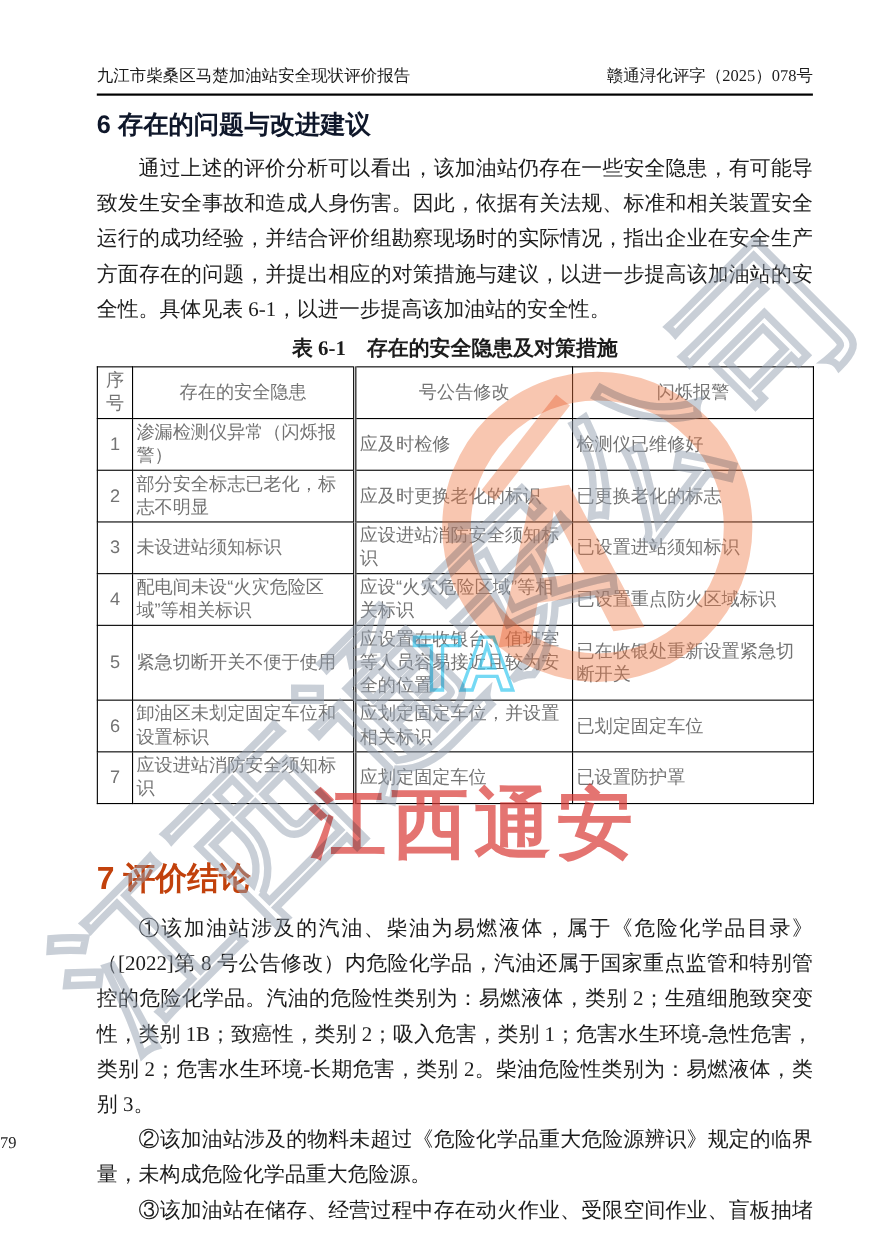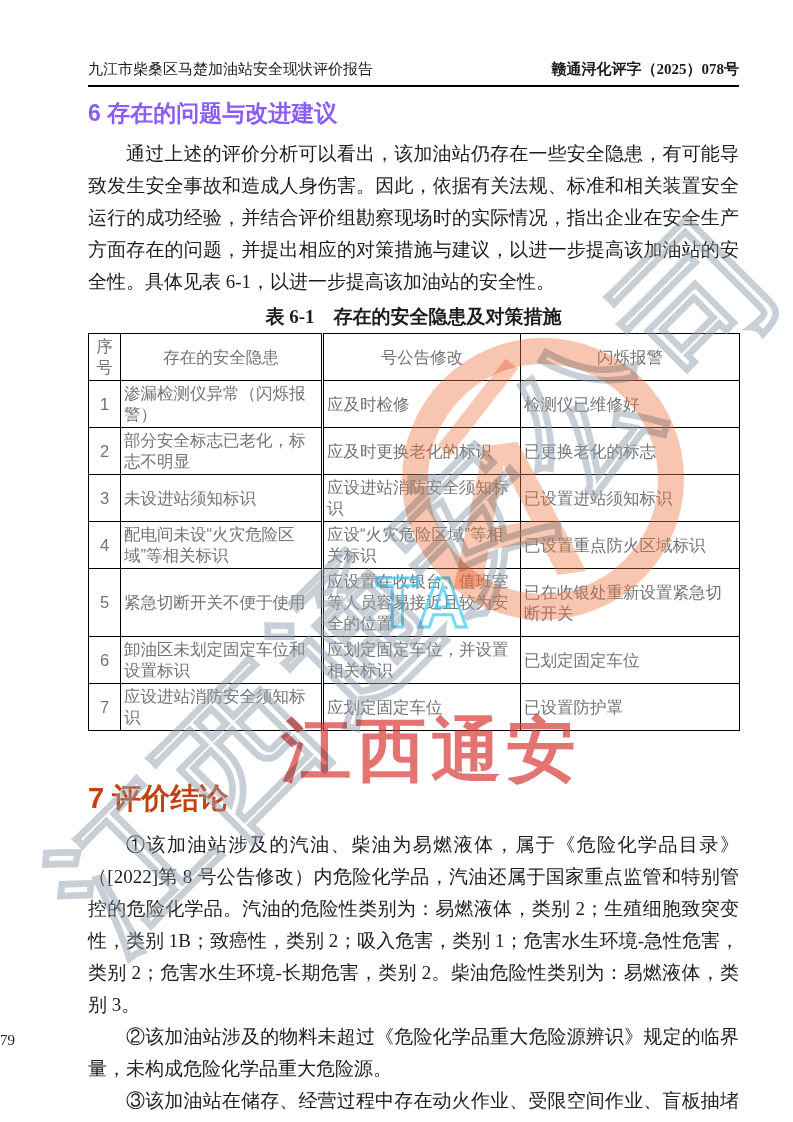--- a/index.html
+++ b/index.html
@@ -15,25 +15,25 @@
   }
   .content { position: relative; z-index: 1; padding: 60px 54px 0 88px; }
 
   .doc-header {
     display: flex; justify-content: space-between; align-items: flex-end;
     font-size: 15px; padding-bottom: 6px;
     border-bottom: 2px solid #000;
     gap: 16px;
   }
   .doc-header .left  { font-family: "Liberation Sans", "DejaVu Sans", sans-serif; }
-  .doc-header .right { font-weight: bold; }
+  .doc-header .right { font-weight: normal; }
 
   h1.sec {
     font-family: "Liberation Sans", "DejaVu Sans", sans-serif;
-    font-size: 23px; font-weight: bold; color: #8b5cf6;
+    font-size: 23px; font-weight: bold; color: #0f172a;
     margin: 11px 0 9px 0;
   }
   p.body {
     font-size: 19px; line-height: 32px;
     text-align: justify; text-indent: 2em;
   }
   .caption {
     text-align: center; font-weight: bold; font-size: 19px;
     margin: 6px 0 3px 0;
   }

